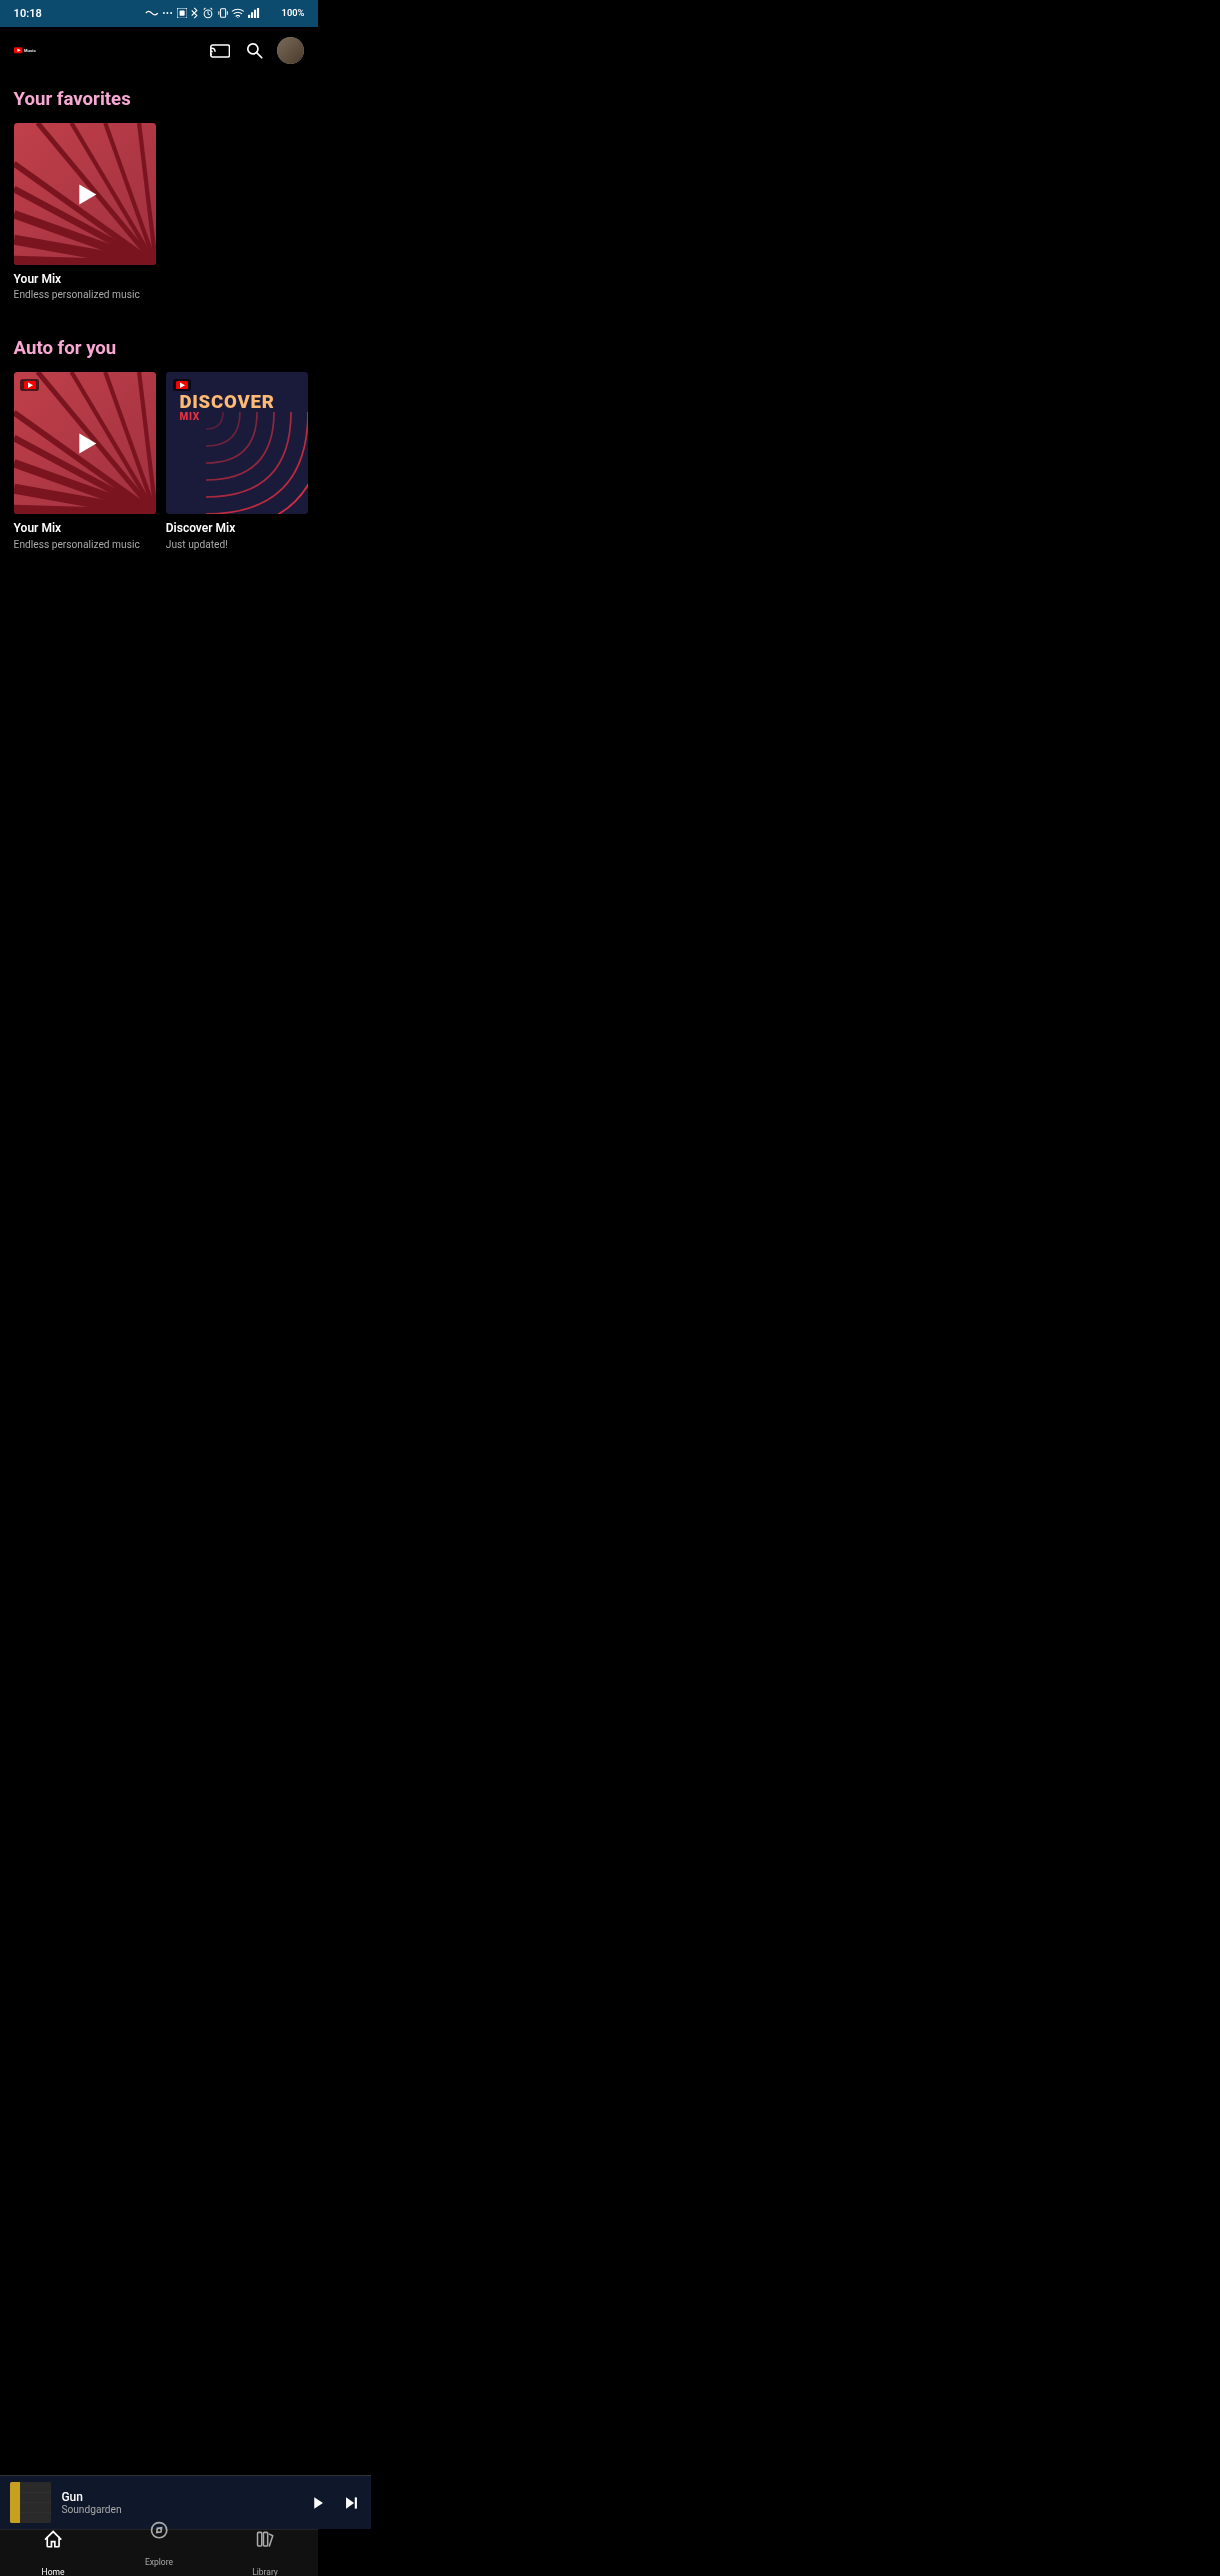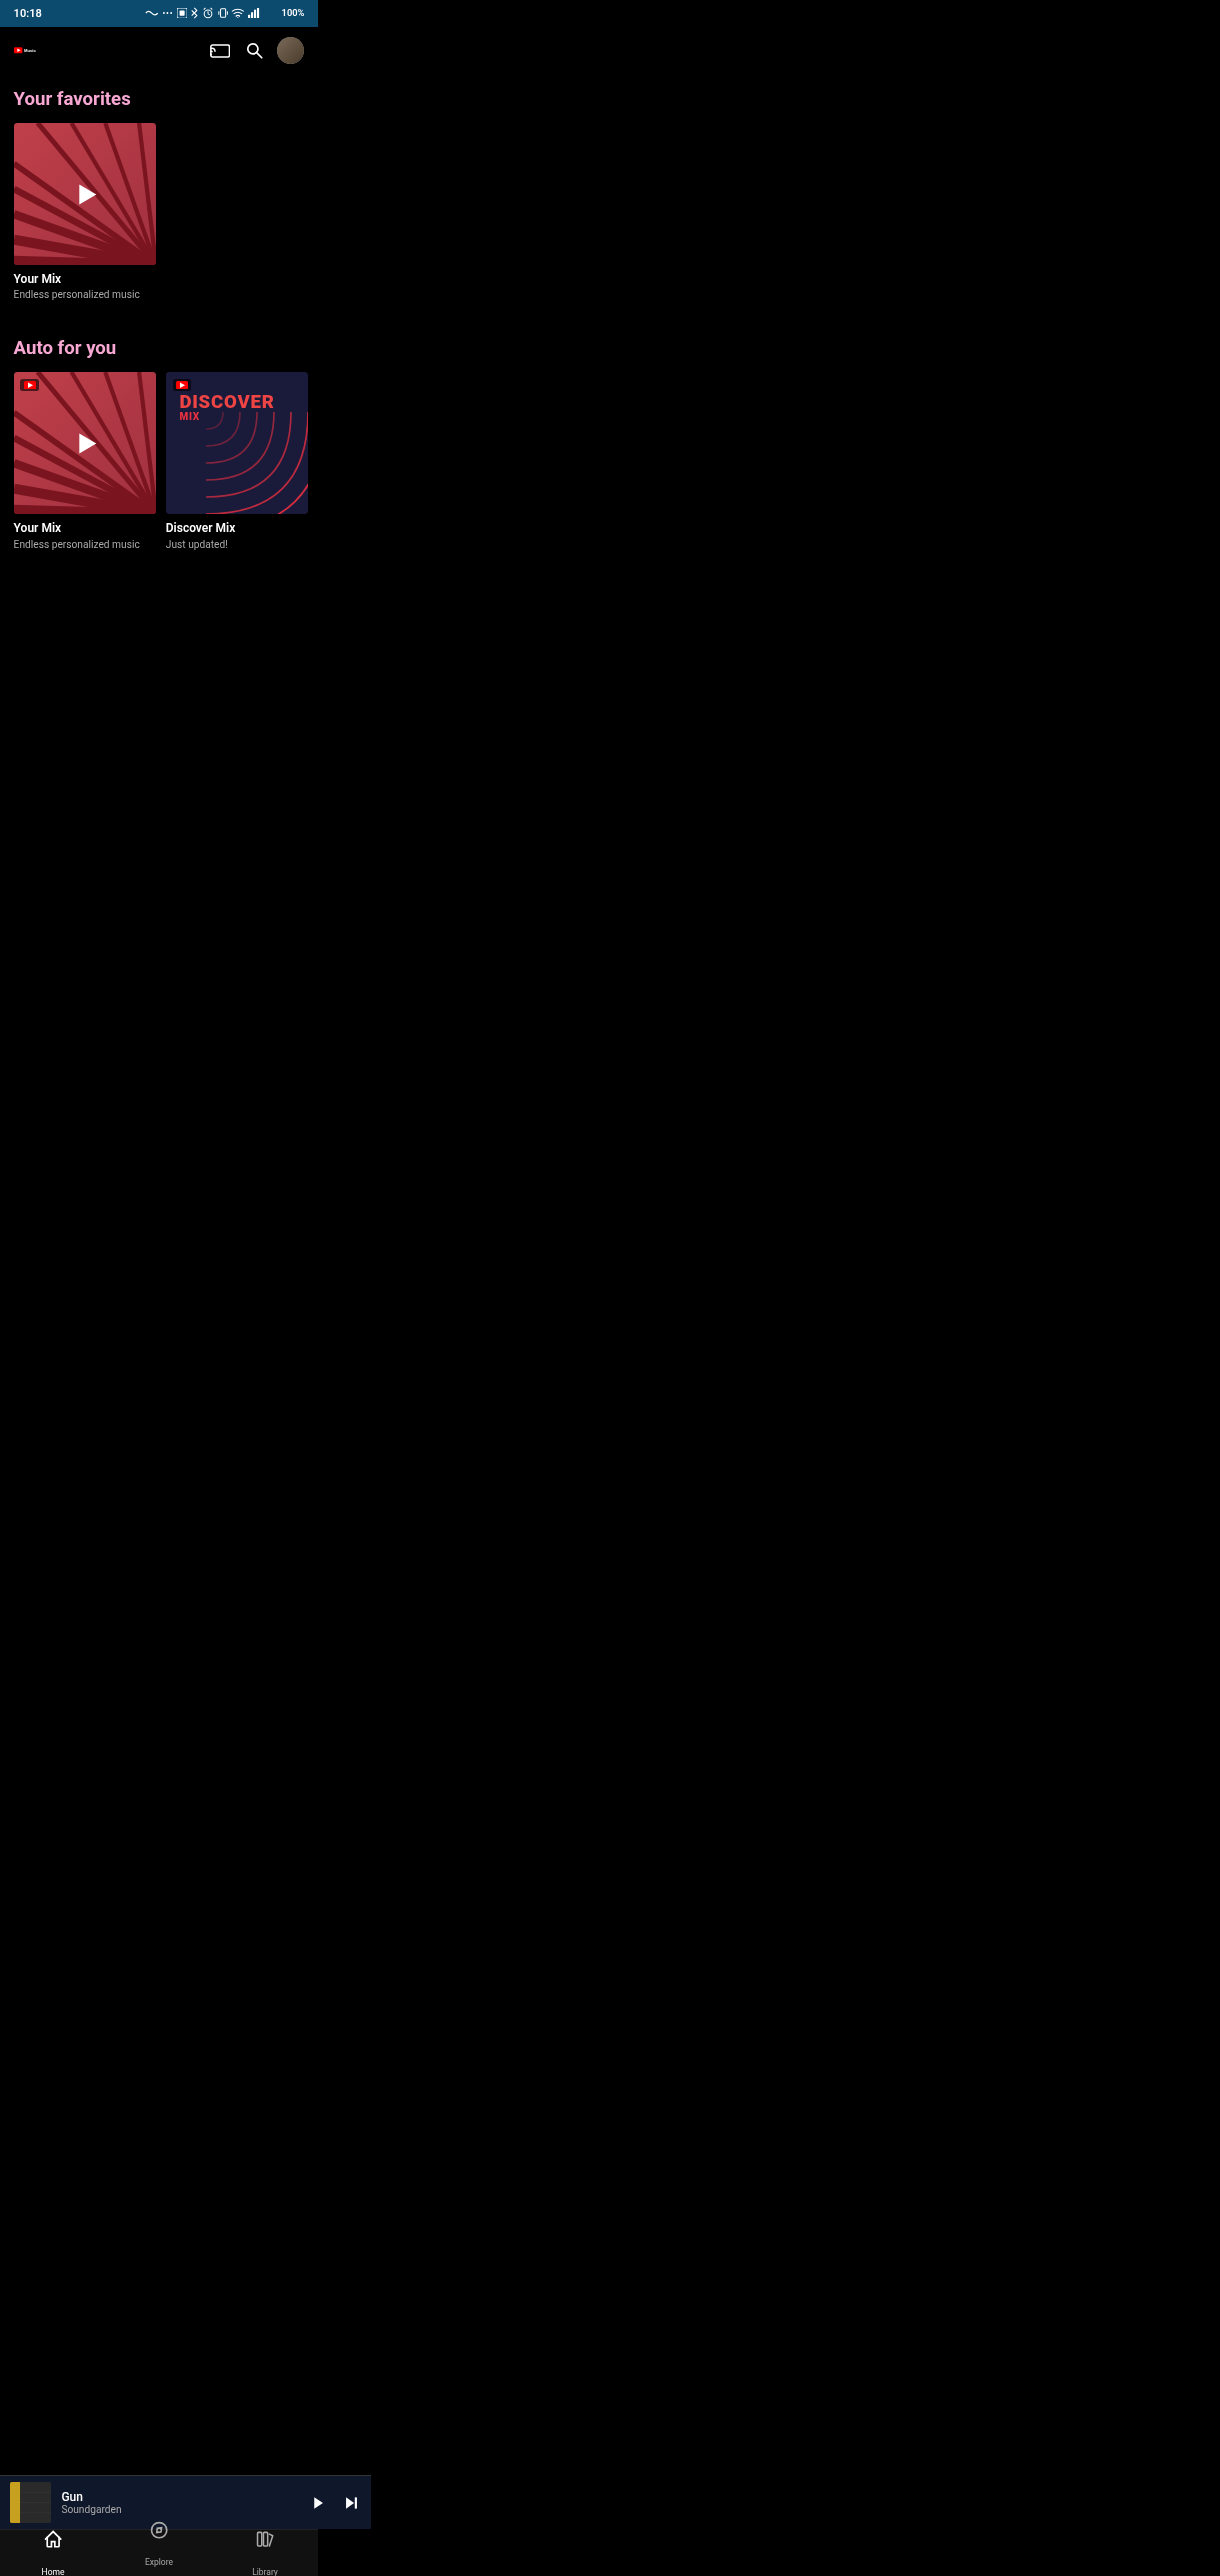--- a/index.html
+++ b/index.html
@@ -279,21 +279,21 @@
     }
 
     .discover-text {
       position: absolute;
       top: 20.3px;
       left: 13.6px;
     }
     .discover-title {
       font-size: 18.6px;
       font-weight: 900;
-      color: #ef4444;
+      color: #fdba74;
       letter-spacing: 0.8px;
       line-height: 1;
     }
     .discover-mix-text {
       font-size: 10px;
       font-weight: 900;
       color: #e83040;
       letter-spacing: 0.8px;
     }
 

